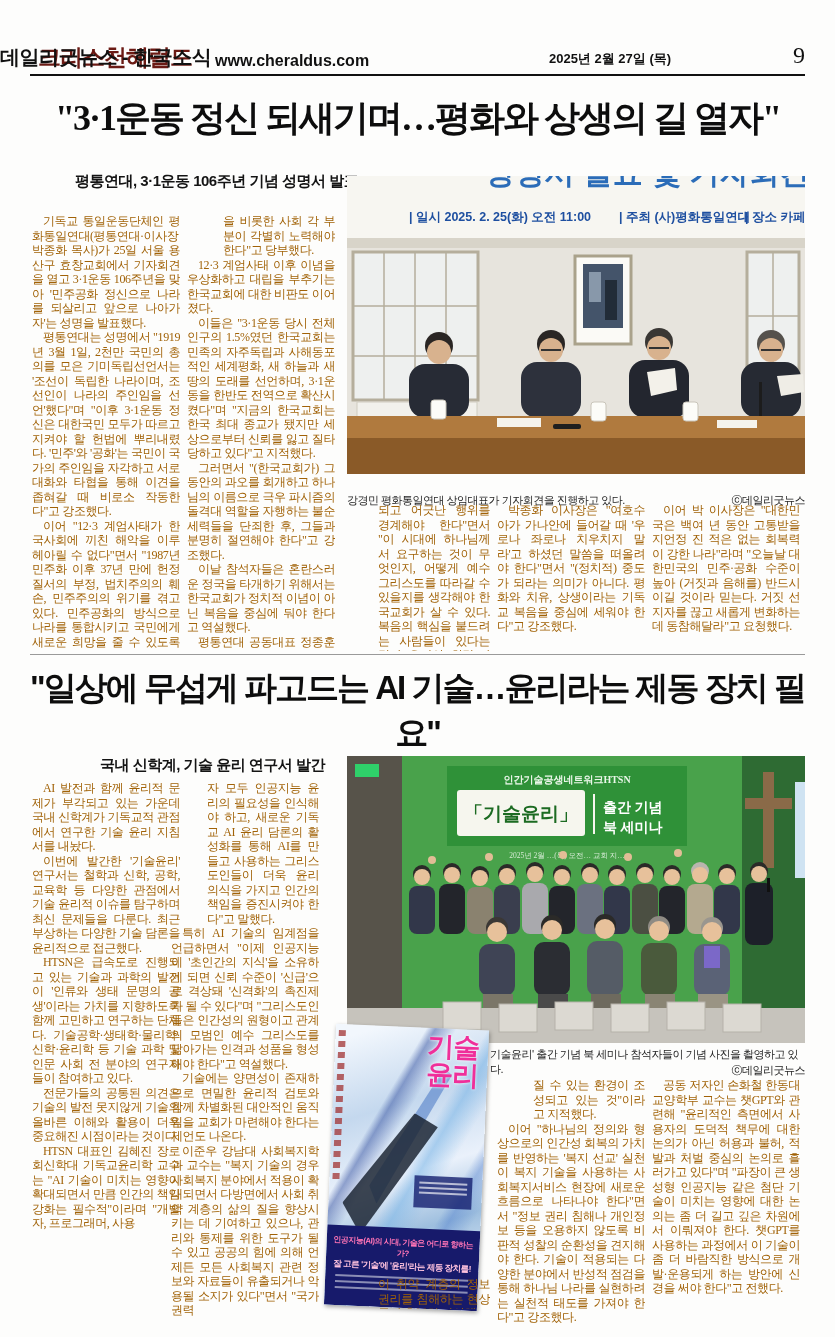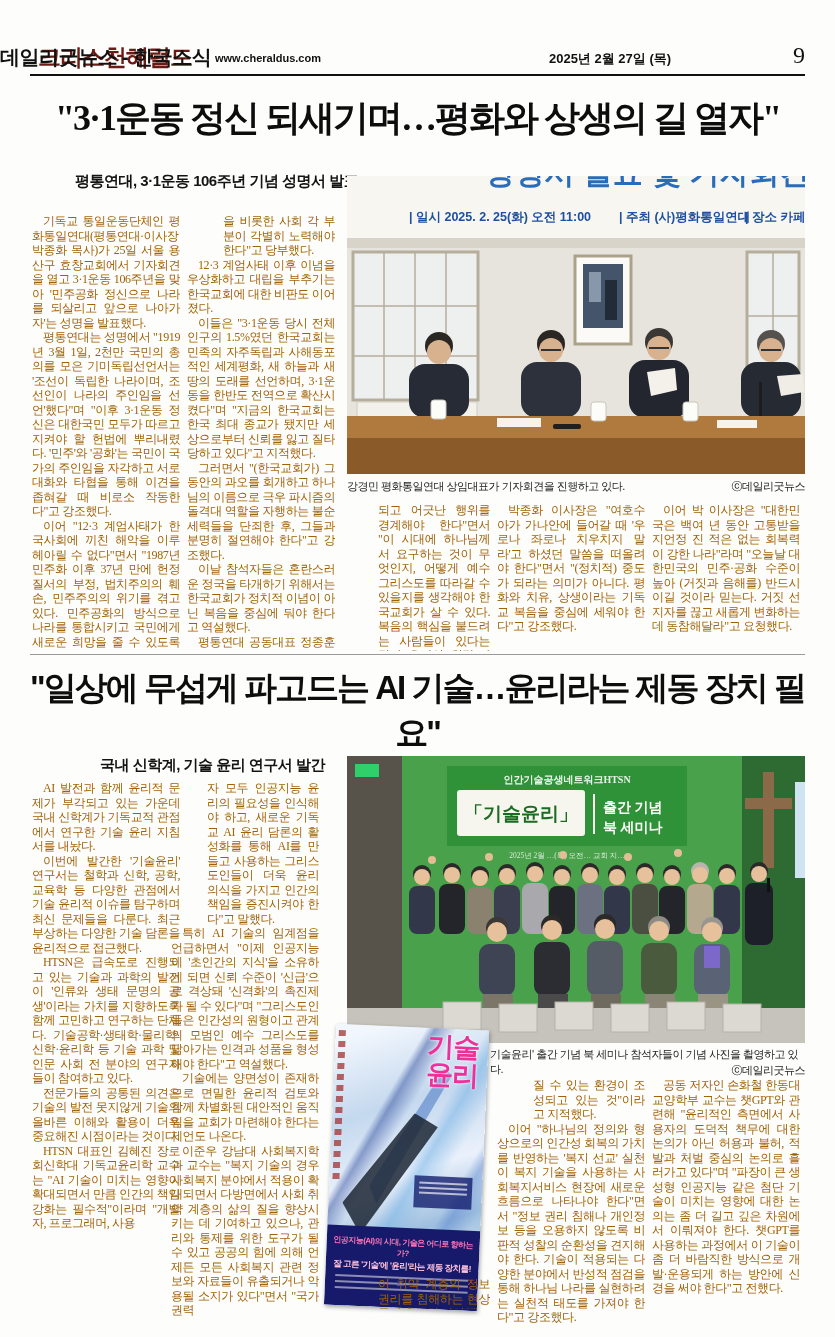--- a/index.html
+++ b/index.html
@@ -2,21 +2,21 @@
 <html><head>
 <meta charset="utf-8">
 <style>
   html,body{margin:0;padding:0;background:#ffffff;}
   #page{position:relative;width:835px;height:1337px;background:#fdfdfc;overflow:hidden;
         font-family:"Liberation Sans","DejaVu Sans",sans-serif;color:#111;}
   .abs{position:absolute;}
 
   
   .mast-logo{left:38px;top:42px;font-size:23px;font-weight:bold;letter-spacing:-1px;color:#6b1a14;}
-  .mast-url{left:215px;top:52px;font-size:11px;font-weight:bold;color:#111;}
+  .mast-url{left:215px;top:52px;font-size:16px;font-weight:bold;color:#111;}
   .mast-section{left:0;top:44px;width:835px;font-size:20px;font-weight:bold;letter-spacing:-0.5px;}
   .mast-date{left:455px;top:50px;width:310px;text-align:center;font-size:13px;font-weight:bold;}
   .mast-page{left:775px;top:42px;width:30px;text-align:right;font-size:24px;
              font-family:"Liberation Serif","DejaVu Serif",serif;}
   .mast-rule{left:30px;top:74px;width:775px;height:0;border-top:2px solid #111;}
 
   
   .headline1{left:30px;top:94px;width:775px;text-align:center;
              font-family:"Liberation Serif","DejaVu Serif",serif;
              font-size:36px;font-weight:bold;letter-spacing:-2px;color:#0d0d0d;}
@@ -38,21 +38,21 @@
   .a2c45{top:1078px;height:246px;}
 
   .article-divider{left:30px;top:654px;width:775px;height:0;border-top:1px solid #9a9a9a;}
 
   
   .photo{left:347px;width:458px;overflow:hidden;background:#ddd;}
   .photo1{top:176px;height:298px;}
   .photo2{top:756px;height:287px;font-family:Liberation Serif, serif;}
   .caption-row{left:347px;width:458px;display:flex;justify-content:space-between;
                font-size:11px;letter-spacing:-0.5px;color:#222;}
-  .cap1{top:479px;gap:13px;}
+  .cap1{top:493px;gap:13px;}
   .cap2-text{left:490px;top:1047px;width:320px;font-size:11px;letter-spacing:-0.5px;color:#222;}
   .cap2-credit{left:347px;top:1063px;width:458px;text-align:right;font-size:11px;letter-spacing:-0.5px;color:#222;}
 
   
   .book{left:330px;top:1027px;width:153px;height:281px;transform:rotate(2.5deg);
         transform-origin:50% 50%;overflow:hidden;box-shadow:1px 2px 4px rgba(0,0,0,.35);
         background:
           linear-gradient(118deg, rgba(34,64,150,0) 30%, rgba(34,64,150,.45) 33%, rgba(34,64,150,0) 40%),
           linear-gradient(118deg, rgba(120,180,230,0) 50%, rgba(120,180,230,.55) 55%, rgba(120,180,230,0) 64%),
           linear-gradient(118deg, rgba(60,110,200,0) 70%, rgba(60,110,200,.35) 74%, rgba(60,110,200,0) 82%),

